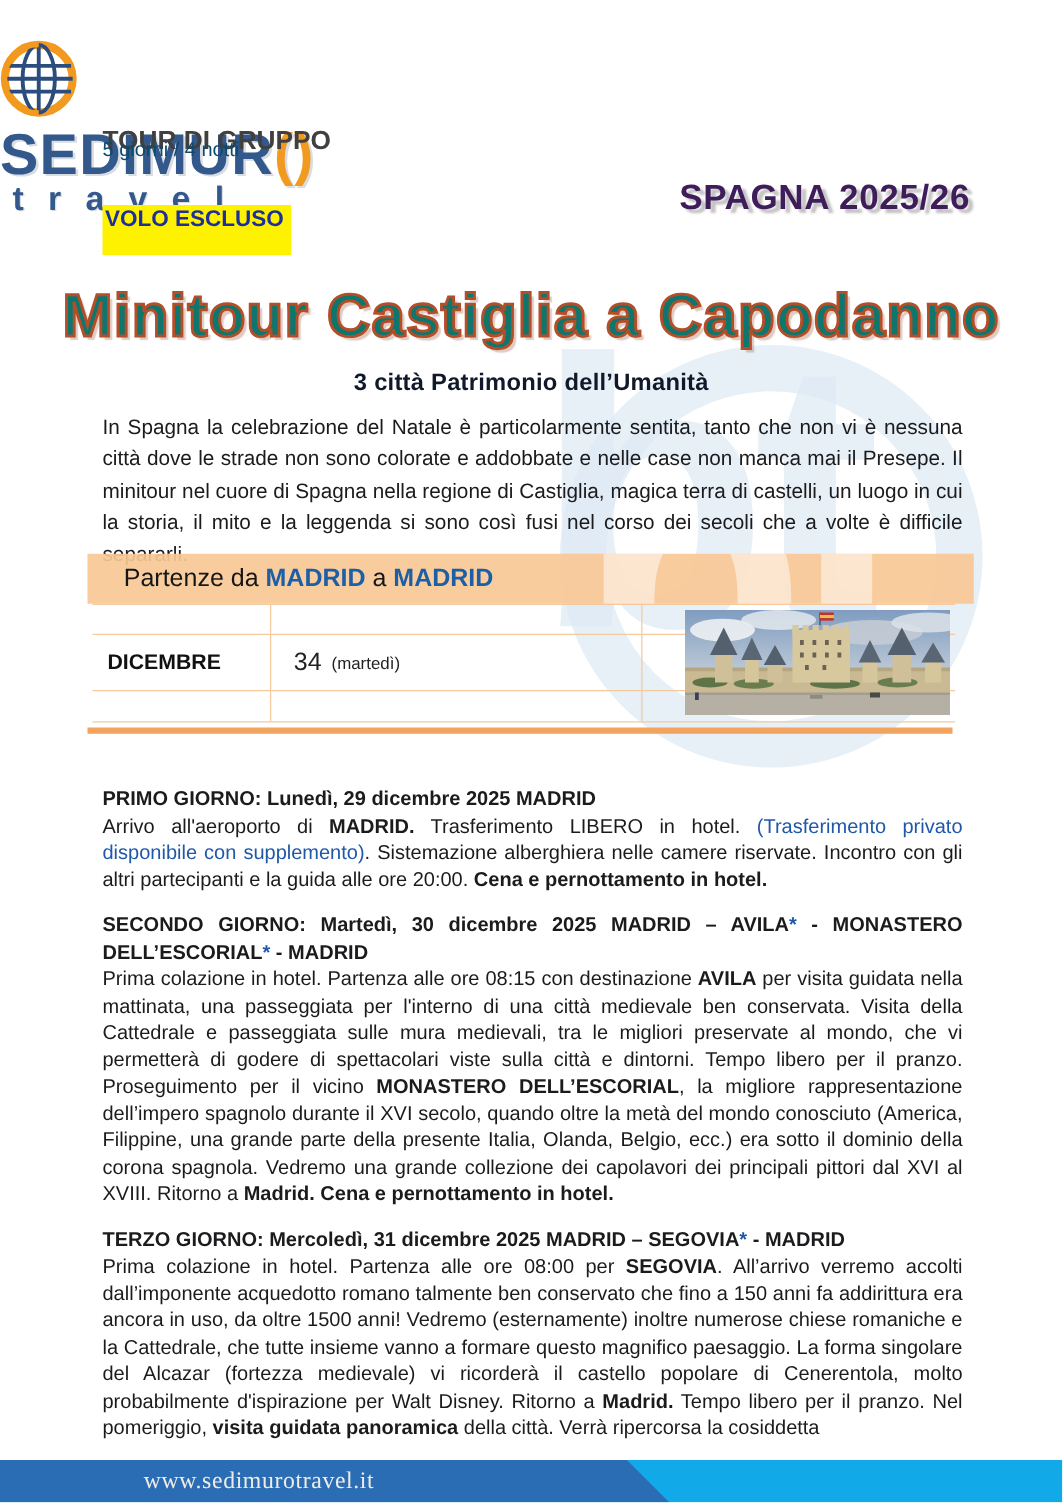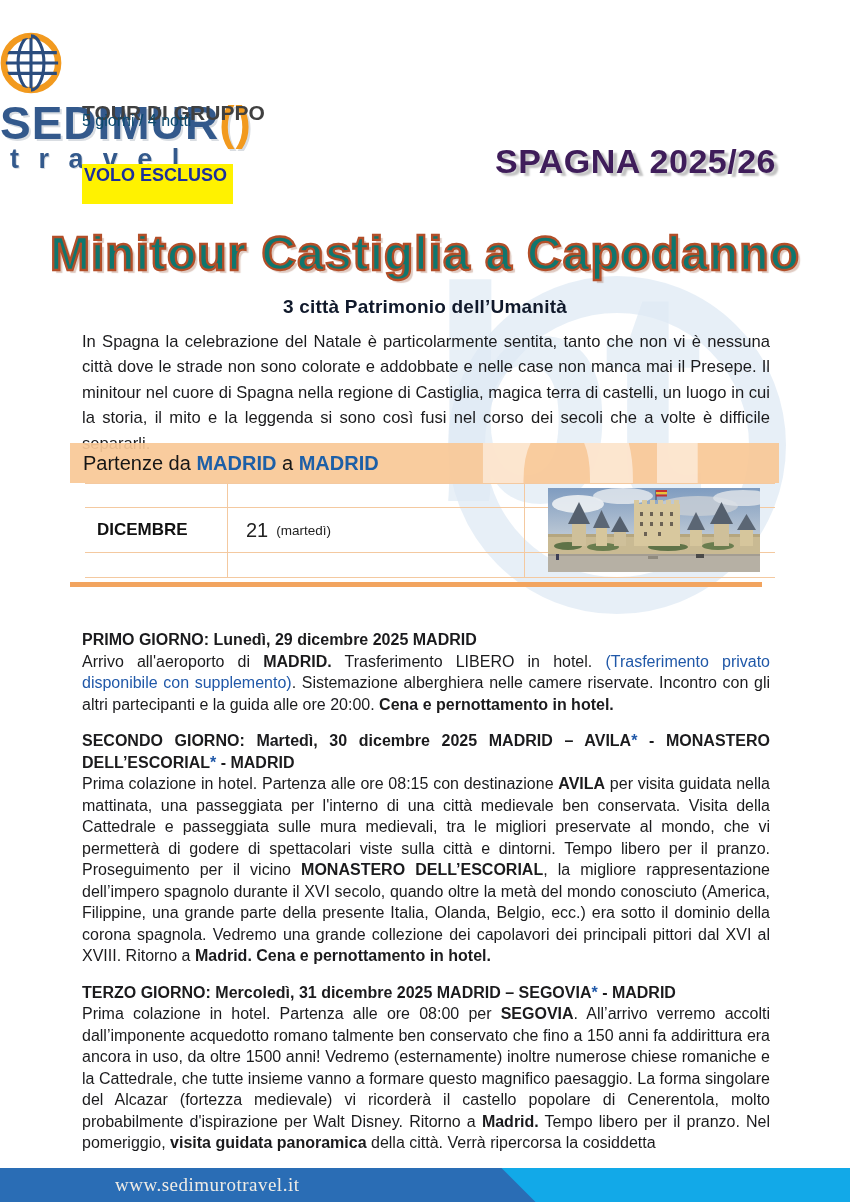--- a/index.html
+++ b/index.html
@@ -32,21 +32,21 @@
     margin-top:-2px; margin-left:10px; text-shadow:1px 1px 0 #d9dde2; }
 
   
   .tour-type { position:absolute; left:82px; top:101px; font-size:21px; font-weight:bold; color:#404040; }
   .duration  { position:absolute; left:82px; top:112px; font-size:16px; color:#0c4a6e; }
   .badge {
     position:absolute; left:82px; top:164px; background:#fff200; color:#1c2f9c;
     font-size:18px; font-weight:bold; padding:1px 6px 18px 2px;
   }
   .season {
-    position:absolute; right:74px; top:142px; font-size:34px; font-weight:bold;
+    position:absolute; right:74px; top:142px; font-size:28px; font-weight:bold;
     color:#3f1d5a; text-shadow:4px 3px 2px #c2c2c2; letter-spacing:0.5px;
   }
 
   
   .main-title {
     position:absolute; top:230px; left:0; width:100%; text-align:center;
     font-size:48px; font-weight:bold; letter-spacing:1px; line-height:1;
     color:#0f766e; -webkit-text-stroke:2.3px #b34e28;
     text-shadow:3px 3px 1px rgba(150,80,50,.30);
   }
@@ -58,30 +58,30 @@
   
   .intro {
     position:absolute; left:82px; top:329px; width:688px;
     font-size:16.6px; line-height:1.53; text-align:justify; color:#1b1b1d;
   }
 
   
   .banner {
     position:absolute; left:70px; top:443px; width:709px; height:40px;
     background:rgba(248,200,150,.92); overflow:hidden;
-    font-size:20px; font-weight:bold; line-height:40px; padding-left:13px; color:#161616;
+    font-size:20px; font-weight:bold; line-height:40px; padding-left:29px; color:#161616;
   }
   .banner .run-blue { color:#1d5fa7; }
   .banner-ghost {
     position:absolute; left:392px; top:-138px; font-size:300px; font-weight:bold;
     color:rgba(255,255,255,.5); letter-spacing:-12px; line-height:1; pointer-events:none;
   }
 
   
-  .dep-table { position:absolute; left:85px; top:483px; width:690px;text-align:center; }
+  .dep-table { position:absolute; left:74px; top:483px; width:690px;text-align:center; }
   .dep-row { display:flex; }
   .dep-c1 { width:143px; border-right:1px solid #f4c9a0; padding-left:12px; display:flex; align-items:center; }
   .dep-c2 { width:297px; border-right:1px solid #f4c9a0; padding-left:18px; display:flex; align-items:center; }
   .dep-c3 { flex:1; }
   .dep-row-top    { height:25px; border-top:1px solid #f4c9a0; border-bottom:1px solid #f4c9a0; }
   .dep-row-mid    { height:45px; border-bottom:1px solid #f4c9a0; }
   .dep-row-bottom { height:25px; border-bottom:1px solid #f4c9a0; }
   .dep-month { font-size:17px; font-weight:bold; color:#111; }
   .dep-day { font-size:20px; color:#222; }
   .dep-weekday { font-size:13.5px; color:#222; margin-left:8px; }
@@ -155,21 +155,21 @@
     <div class="dep-row dep-row-top">
       <div class="dep-c1"></div>
       <div class="dep-c2"></div>
       <div class="dep-c3"></div>
     </div>
     <div class="dep-row dep-row-mid">
       <div class="dep-c1">
         <span class="dep-month">DICEMBRE</span>
       </div>
       <div class="dep-c2">
-        <span class="dep-day">21</span>
+        <span class="dep-day">34</span>
         <span class="dep-weekday">(martedì)</span>
       </div>
       <div class="dep-c3"></div>
     </div>
     <div class="dep-row dep-row-bottom">
       <div class="dep-c1"></div>
       <div class="dep-c2"></div>
       <div class="dep-c3"></div>
     </div>
   </div>

